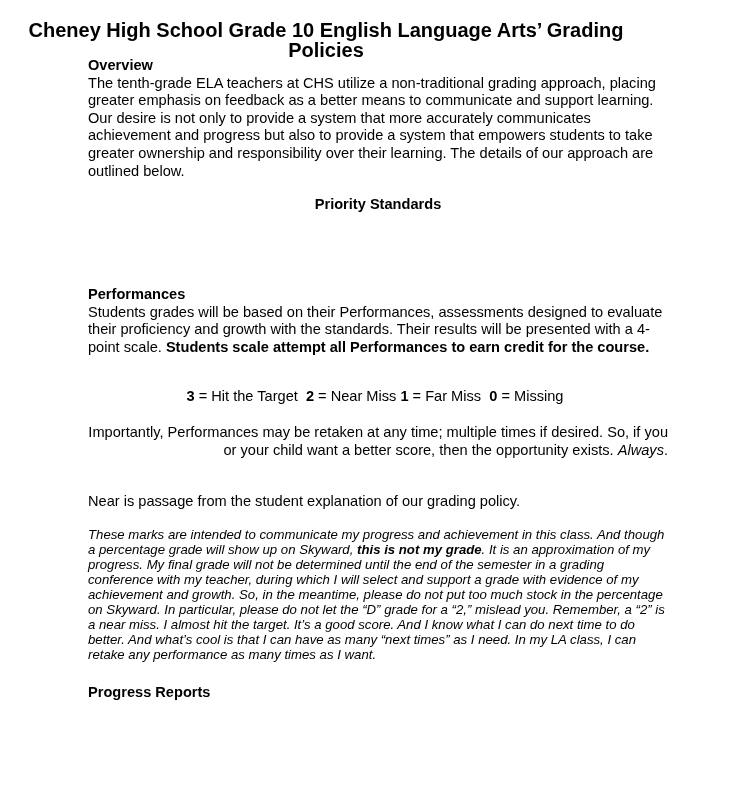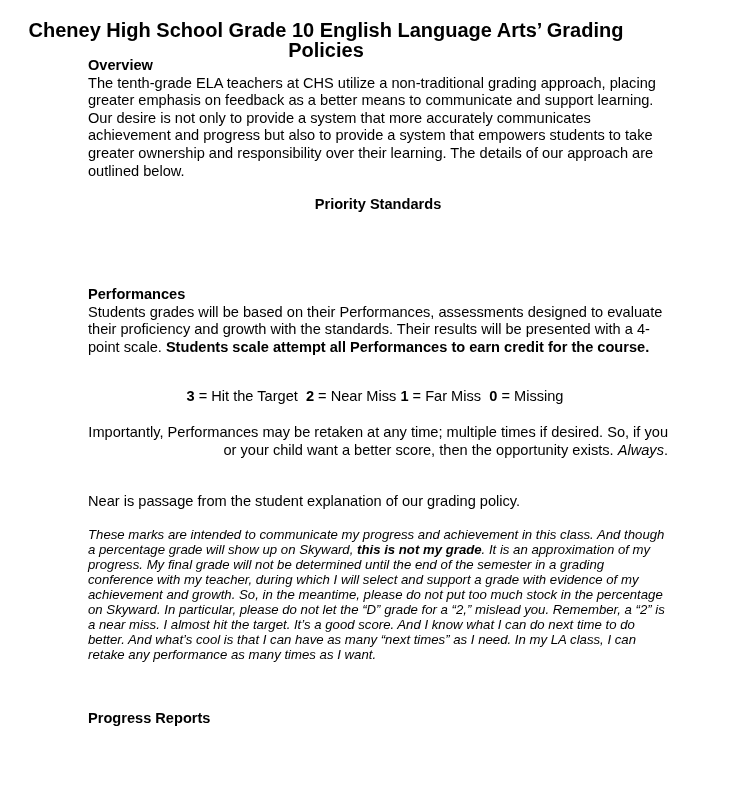--- a/index.html
+++ b/index.html
@@ -46,15 +46,15 @@
 <div class="block" style="top:424px;text-align:right;">
   <span>Importantly, Performances may be retaken at any time; multiple times if desired. So, if you or your child want a better score, then the opportunity exists. </span><i>Always</i><span>.</span>
 </div>
 
 <div class="block" style="top:493px;">Near is passage from the student explanation of our grading policy.</div>
 
 <div class="quote">
   <span>These marks are intended to communicate my progress and achievement in this class. And though a percentage grade will show up on Skyward, </span><b>this is not my grade</b><span>. It is an approximation of my progress. My final grade will not be determined until the end of the semester in a grading conference with my teacher, during which I will select and support a grade with evidence of my achievement and growth. So, in the meantime, please do not put too much stock in the percentage on Skyward. In particular, please do not let the “D” grade for a “2,” mislead you. Remember, a “2” is a near miss. I almost hit the target. It’s a good score. And I know what I can do next time to do better. And what’s cool is that I can have as many “next times” as I need. In my LA class, I can retake any performance as many times as I want.</span>
 </div>
 
-<div class="block" style="top:710px;">
+<div class="block" style="top:684px;">
   <div class="h">Progress Reports</div>
 </div>
 
 </body></html>

